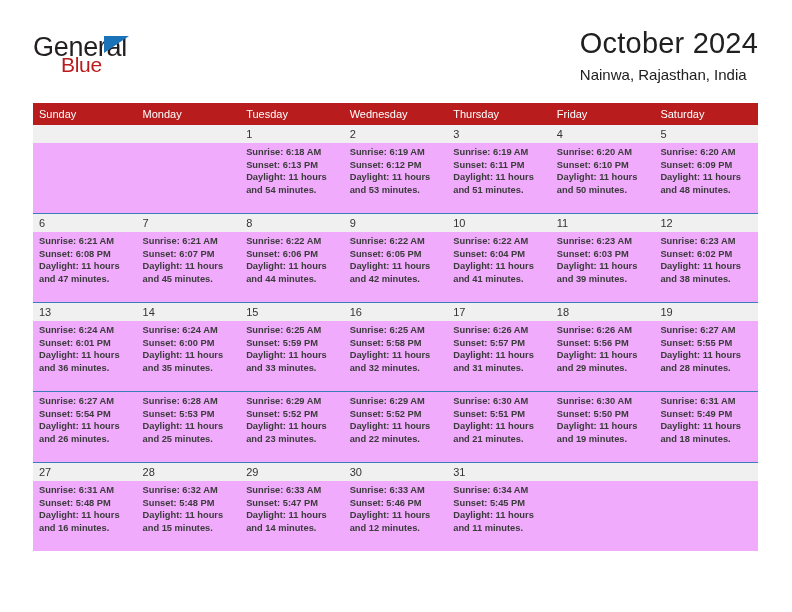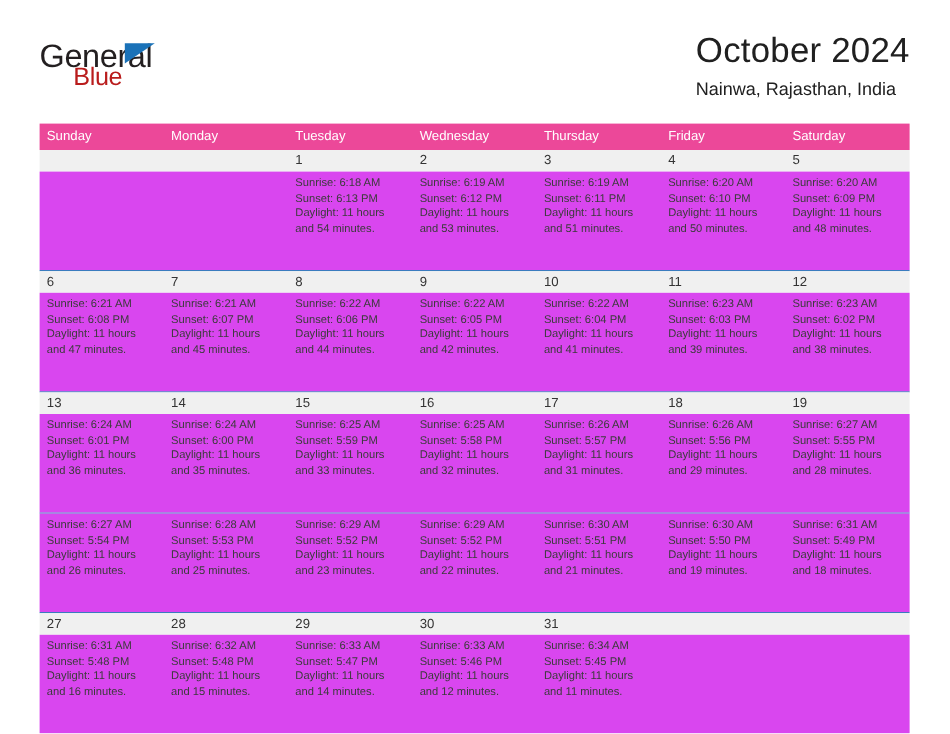--- a/index.html
+++ b/index.html
@@ -88,21 +88,21 @@
   
   .calendar {
     position: absolute;
     left: 33px;
     top: 103px;
     width: 725px;
   }
 
   .dow-row {
     display: flex;
-    background: #ec4899;
+    background: #b91c1c;
     height: 22px;
   }
   .dow-cell {
     flex: 0 0 103.571px;
     width: 103.571px;
     box-sizing: border-box;
     color: #ffffff;
     font-size: 11px;
     line-height: 22px;
     padding-left: 6px;
@@ -127,22 +127,23 @@
     width: 103.571px;
     box-sizing: border-box;
     font-size: 11px;
     line-height: 18px;
     color: #333333;
     padding-left: 6px;
   }
 
   .info-row {
     display: flex;
-    background: #d946ef;
-    height: 82px;
+    background: #f0abfc;
+    height: 70px;
+    font-weight: bold;
   }
   .info-cell {
     flex: 0 0 103.571px;
     width: 103.571px;
     box-sizing: border-box;
     padding: 3px 4px 0 6px;
     font-size: 9.3px;
     line-height: 12.6px;
     color: #3b3b3b;
   }

